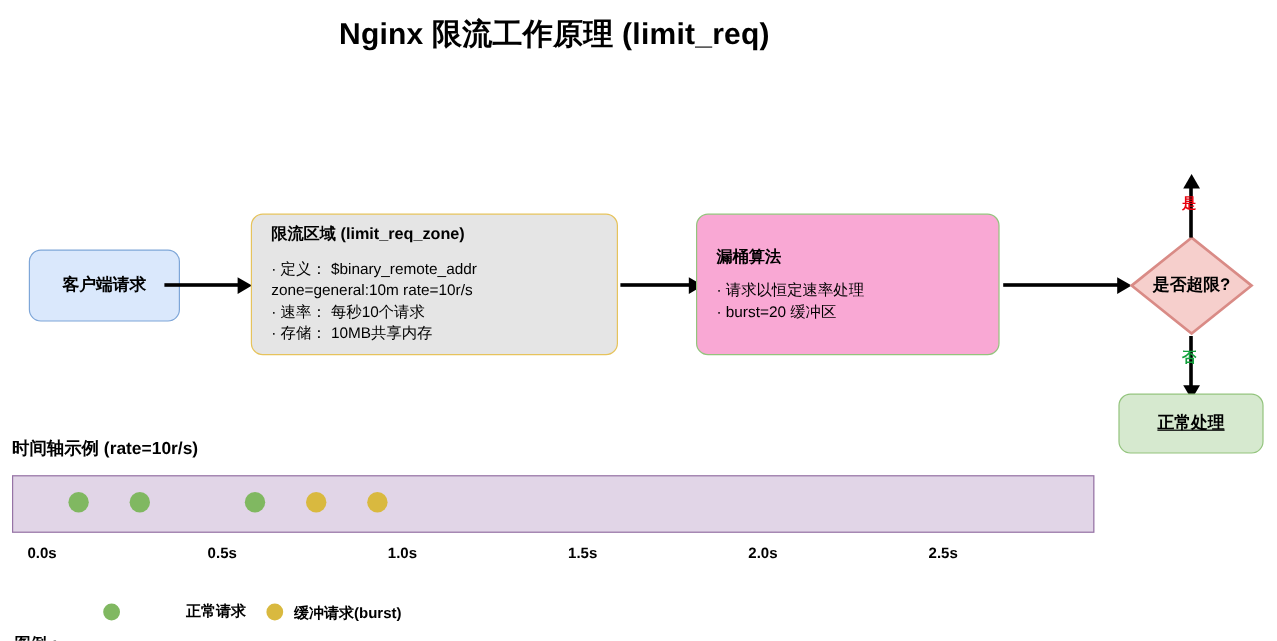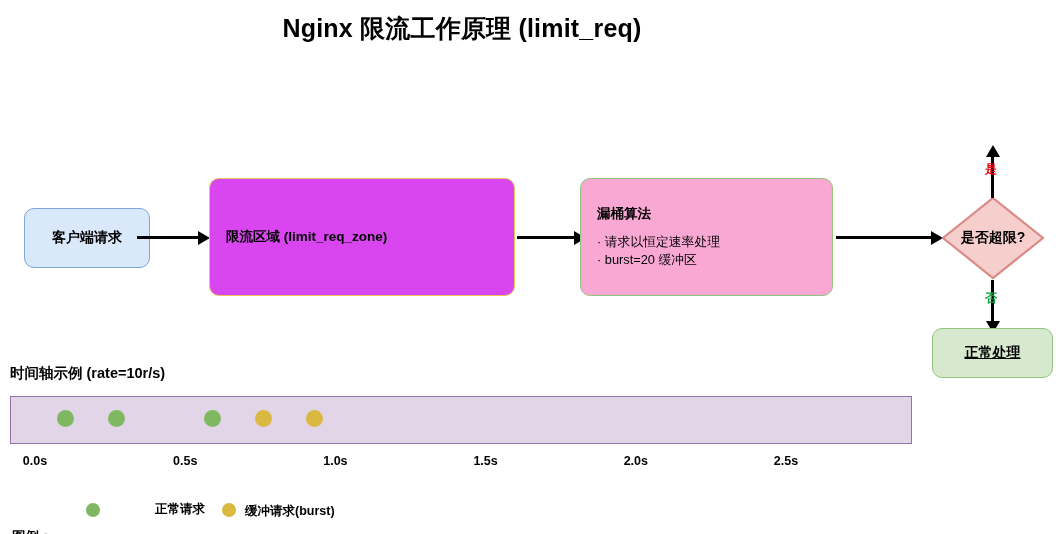--- a/index.html
+++ b/index.html
@@ -39,21 +39,21 @@
     border: 1.4px solid #888;
     display: flex;
     flex-direction: column;
     justify-content: center;
   }
   .node-center {
     align-items: center;
     text-align: center;
   }
   .node.blue   { background: #dae8fc; border-color: #7ea6d8; }
-  .node.yellow { background: #d946ef; border-color: #e6c35c; }
+  .node.yellow { background: #e5e5e5; border-color: #e6c35c; }
   .node.green  { background: #f9a8d4; border-color: #93c47d; }
   .node.green2 { background: #d6e9cf; border-color: #93c47d; }
   .node.pink   { background: #f6cfcc; border-color: #d98b86; }
 
   .node-title {
     font-size: 13.5px;
     font-weight: bold;
     line-height: 1.3;
   }
   .node-lines {
@@ -178,20 +178,25 @@
   <div class="abs title">Nginx 限流工作原理 (limit_req)</div>
 
   <div class="abs node node-center blue" style="left:24px; top:208px; width:126px; height:60px;">
     <div class="node-label-big">客户端请求</div>
   </div>
 
   <div class="abs arrow-h" style="left:137px; top:236px; width:62px;"></div>
 
   <div class="abs node yellow" style="left:209px; top:178px; width:306px; height:118px; padding:14px 16px;">
     <div class="node-title">限流区域 (limit_req_zone)</div>
+    <div class="node-lines">
+      <div>· 定义： $binary_remote_addr zone=general:10m rate=10r/s</div>
+      <div>· 速率： 每秒10个请求</div>
+      <div>· 存储： 10MB共享内存</div>
+    </div>
   </div>
 
   <div class="abs arrow-h" style="left:517px; top:236px; width:58px;"></div>
 
   <div class="abs node green" style="left:580px; top:178px; width:253px; height:118px; padding:14px 16px;">
     <div class="node-title">漏桶算法</div>
     <div class="node-lines">
       <div>· 请求以恒定速率处理</div>
       <div>· burst=20 缓冲区</div>
     </div>

